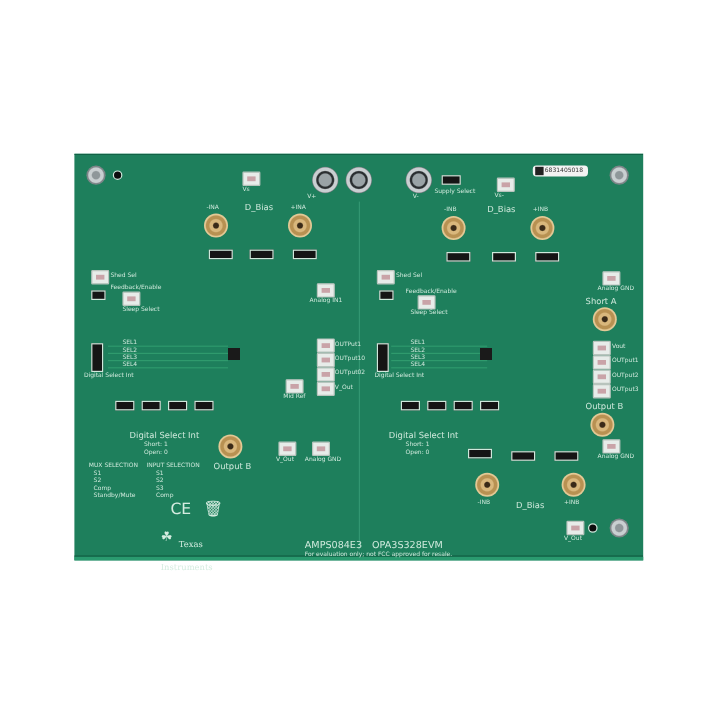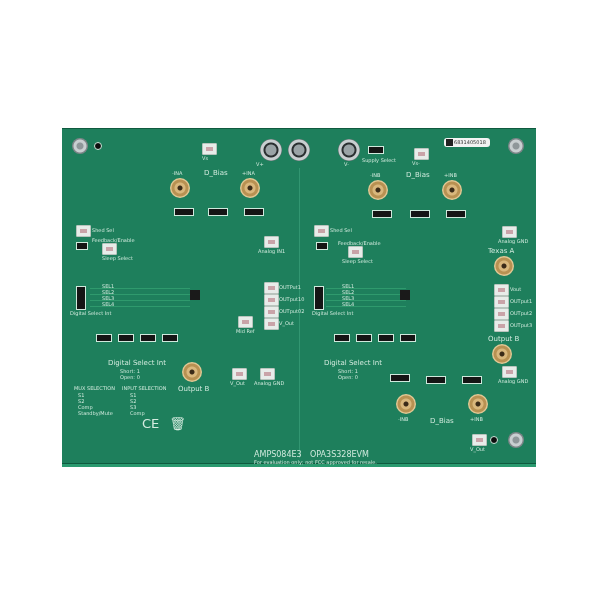--- a/index.html
+++ b/index.html
@@ -133,21 +133,21 @@
   <div class="tp" style="left:252px;top:97px"></div>
   <div class="silk" style="left:268px;top:100px">Shed Sel</div>
   <div class="silk" style="left:276px;top:113px">Feedback/Enable</div>
   <div class="hdr" style="left:254px;top:114px;width:10px"></div>
   <div class="tp" style="left:286px;top:118px"></div>
   <div class="silk" style="left:280px;top:131px">Sleep Select</div>
   <div class="tp" style="left:440px;top:98px"></div>
   <div class="silk" style="left:436px;top:111px">Analog GND</div>
 
   <div class="sma" style="left:432px;top:128px"></div>
-  <div class="silk md" style="left:426px;top:120px">Texas A</div>
+  <div class="silk md" style="left:426px;top:120px">Short A</div>
 
   <div class="trace" style="left:264px;top:160px;width:80px;height:1px"></div>
   <div class="trace" style="left:264px;top:166px;width:80px;height:1px"></div>
   <div class="trace" style="left:264px;top:172px;width:80px;height:1px"></div>
   <div class="trace" style="left:264px;top:178px;width:80px;height:1px"></div>
   <div class="hdr" style="left:252px;top:158px;width:8px;height:22px"></div>
   <div class="silk" style="left:280px;top:156px">SEL1</div>
   <div class="silk" style="left:280px;top:162px">SEL2</div>
   <div class="silk" style="left:280px;top:168px">SEL3</div>
   <div class="silk" style="left:280px;top:174px">SEL4</div>
@@ -185,16 +185,23 @@
 
   <div class="tp" style="left:440px;top:238px"></div>
   <div class="silk" style="left:436px;top:251px">Analog GND</div>
   <div class="tp" style="left:410px;top:306px"></div>
   <div class="silk" style="left:408px;top:319px">V_Out</div>
 
   <div class="marks" style="left:80px;top:288px">
     <span>CE</span>
     <span style="margin-left:6px">🗑</span>
   </div>
+  <div class="ti-logo">
+    <span style="font-size:11px;vertical-align:top">☘</span>
+    <span class="name">
+      <span>Texas</span><br>
+      <span>Instruments</span>
+    </span>
+  </div>
   <div class="silk lg" style="left:192px;top:323px">AMPS084E3</div>
   <div class="silk lg" style="left:248px;top:323px">OPA3S328EVM</div>
   <div class="silk" style="left:192px;top:332px">For evaluation only; not FCC approved for resale.</div>
 </div>
 
 </body></html>

